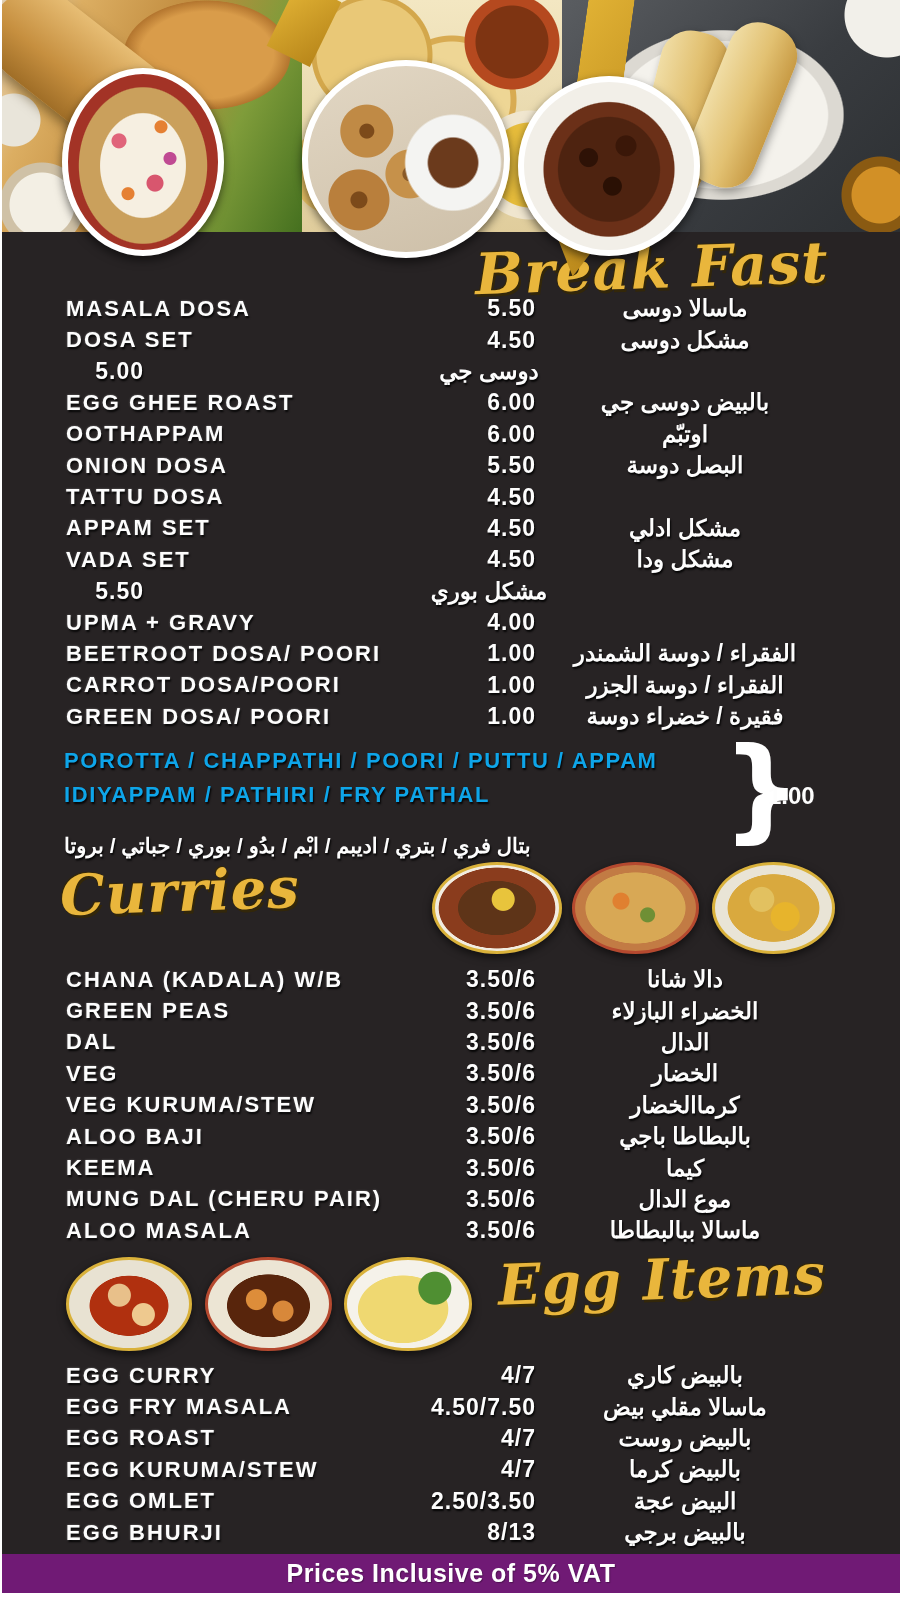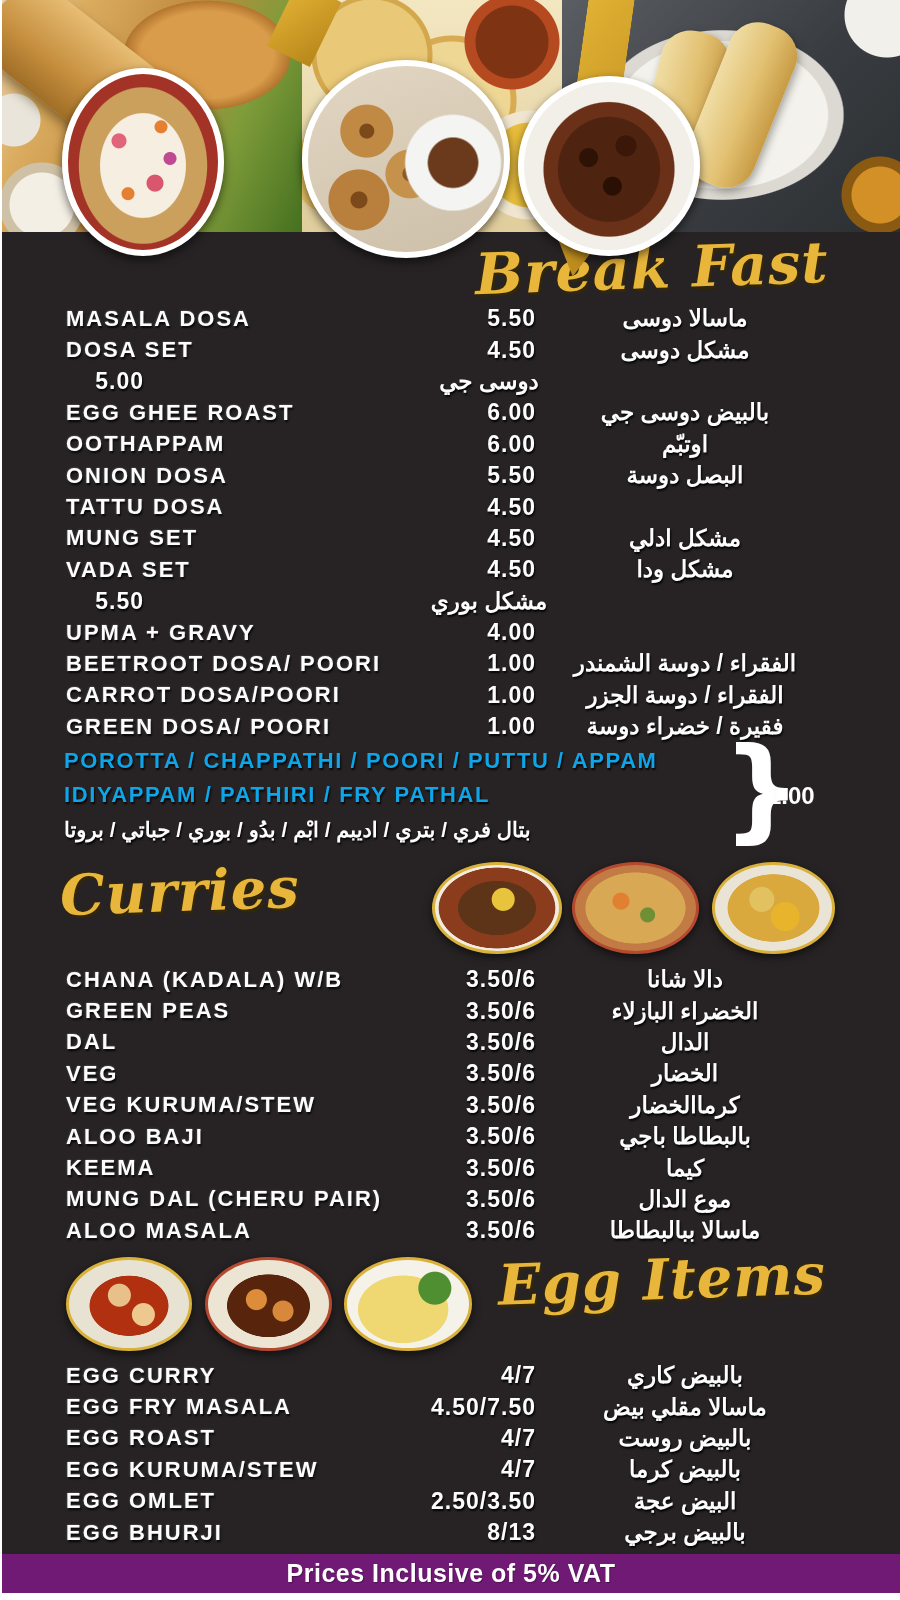--- a/index.html
+++ b/index.html
@@ -76,38 +76,38 @@
       radial-gradient(ellipse at 50% 52%, #4e2310 0 42%, #6b3018 43% 54%, #f2efe8 55% 86%, #d8d5cc 87% 100%);
   }
   
   .script-title { position:absolute; font-family:"DejaVu Serif", serif; font-style:italic; font-weight:bold;
     color:#e9b63c; text-shadow:2px 3px 0 #33270a, -1px -1px 0 #33270a; letter-spacing:1px; white-space:nowrap; }
   #title-breakfast { top:234px; right:72px; font-size:57px; transform:rotate(-2deg); }
   #title-curries   { top:858px; left:58px;  font-size:56px; transform:rotate(-2deg); }
   #title-egg       { top:1246px; right:74px; font-size:56px; transform:rotate(-2deg); }
   
   .menu-table { position:absolute; left:64px; width:768px; }
-  #t-breakfast { top:303px; }
+  #t-breakfast { top:293px; }
   #t-curries   { top:964px; }
   #t-egg       { top:1360px; }
   .m-row { display:flex; align-items:center; height:31.4px; }
   .m-name { color:#fdfdfd; font-weight:bold; font-size:22px; letter-spacing:2px; white-space:nowrap;
     text-shadow:1px 2px 2px rgba(0,0,0,.9), 0 0 2px rgba(255,255,255,.4); }
   .m-price { color:#fdfdfd; font-weight:bold; font-size:23px; text-align:right; letter-spacing:1px;
     text-shadow:1px 2px 2px rgba(0,0,0,.9); }
   .m-ar { flex:1; color:#fdfdfd; font-weight:bold; font-size:23px; text-align:center; direction:rtl;
     text-shadow:1px 2px 2px rgba(0,0,0,.9); }
   #t-breakfast .m-name{flex:0 0 392px;} #t-breakfast .m-price{flex:0 0 78px;}
   #t-curries   .m-name{flex:0 0 372px;} #t-curries   .m-price{flex:0 0 98px;}
   #t-egg       .m-name{flex:0 0 332px;} #t-egg       .m-price{flex:0 0 138px;}
   
   .combo { position:absolute; left:62px; top:744px; width:780px; }
   .combo-line { color:#0ea5e9; font-weight:bold; font-size:22px; letter-spacing:1.6px; line-height:34px;
     white-space:nowrap; text-shadow:1px 2px 2px rgba(0,0,0,.9); }
-  .combo-ar { display:block; margin-top:6px; color:#fdfdfd; font-weight:bold; font-size:21px;
+  .combo-ar { display:block; margin-top:22px; color:#fdfdfd; font-weight:bold; font-size:21px;
     direction:rtl; text-align:left; width:590px; text-shadow:1px 2px 2px rgba(0,0,0,.9); }
   .combo-brace { position:absolute; left:658px; top:-12px; font-family:"DejaVu Sans", sans-serif;
     font-size:112px; font-weight:bold; color:#fff; line-height:112px; }
   .combo-price { position:absolute; left:704px; top:38px; color:#fdfdfd; font-weight:bold; font-size:24px; }
   
   .food-circle { position:absolute; border-radius:50%; box-shadow:0 3px 8px rgba(0,0,0,.6); }
   .gold-rim { border:3px solid #d9b13a; } .red-rim { border:3px solid #b5492f; }
   .fc-chana { left:430px; top:862px; width:130px; height:92px;
     background:radial-gradient(circle at 55% 40%, #e8c43c 0 11px, rgba(0,0,0,0) 12px),
       radial-gradient(ellipse at 50% 50%, #5e3418 0 44%, #8a3c1d 45% 66%, #f2ece0 67% 100%); }
@@ -190,21 +190,21 @@
     <div class="m-row">
       <span class="m-name">ONION DOSA</span>
       <span class="m-price">5.50</span>
       <span class="m-ar" dir="rtl">البصل دوسة</span>
     </div>
     <div class="m-row">
       <span class="m-name">TATTU DOSA</span>
       <span class="m-price">4.50</span>
     </div>
     <div class="m-row">
-      <span class="m-name">MUNG SET</span>
+      <span class="m-name">APPAM SET</span>
       <span class="m-price">4.50</span>
       <span class="m-ar" dir="rtl">مشكل ادلي</span>
     </div>
     <div class="m-row">
       <span class="m-name">VADA SET</span>
       <span class="m-price">4.50</span>
       <span class="m-ar" dir="rtl">مشكل ودا</span>
     </div>
     <div class="m-row">
       <span class="m-price">5.50</span>

